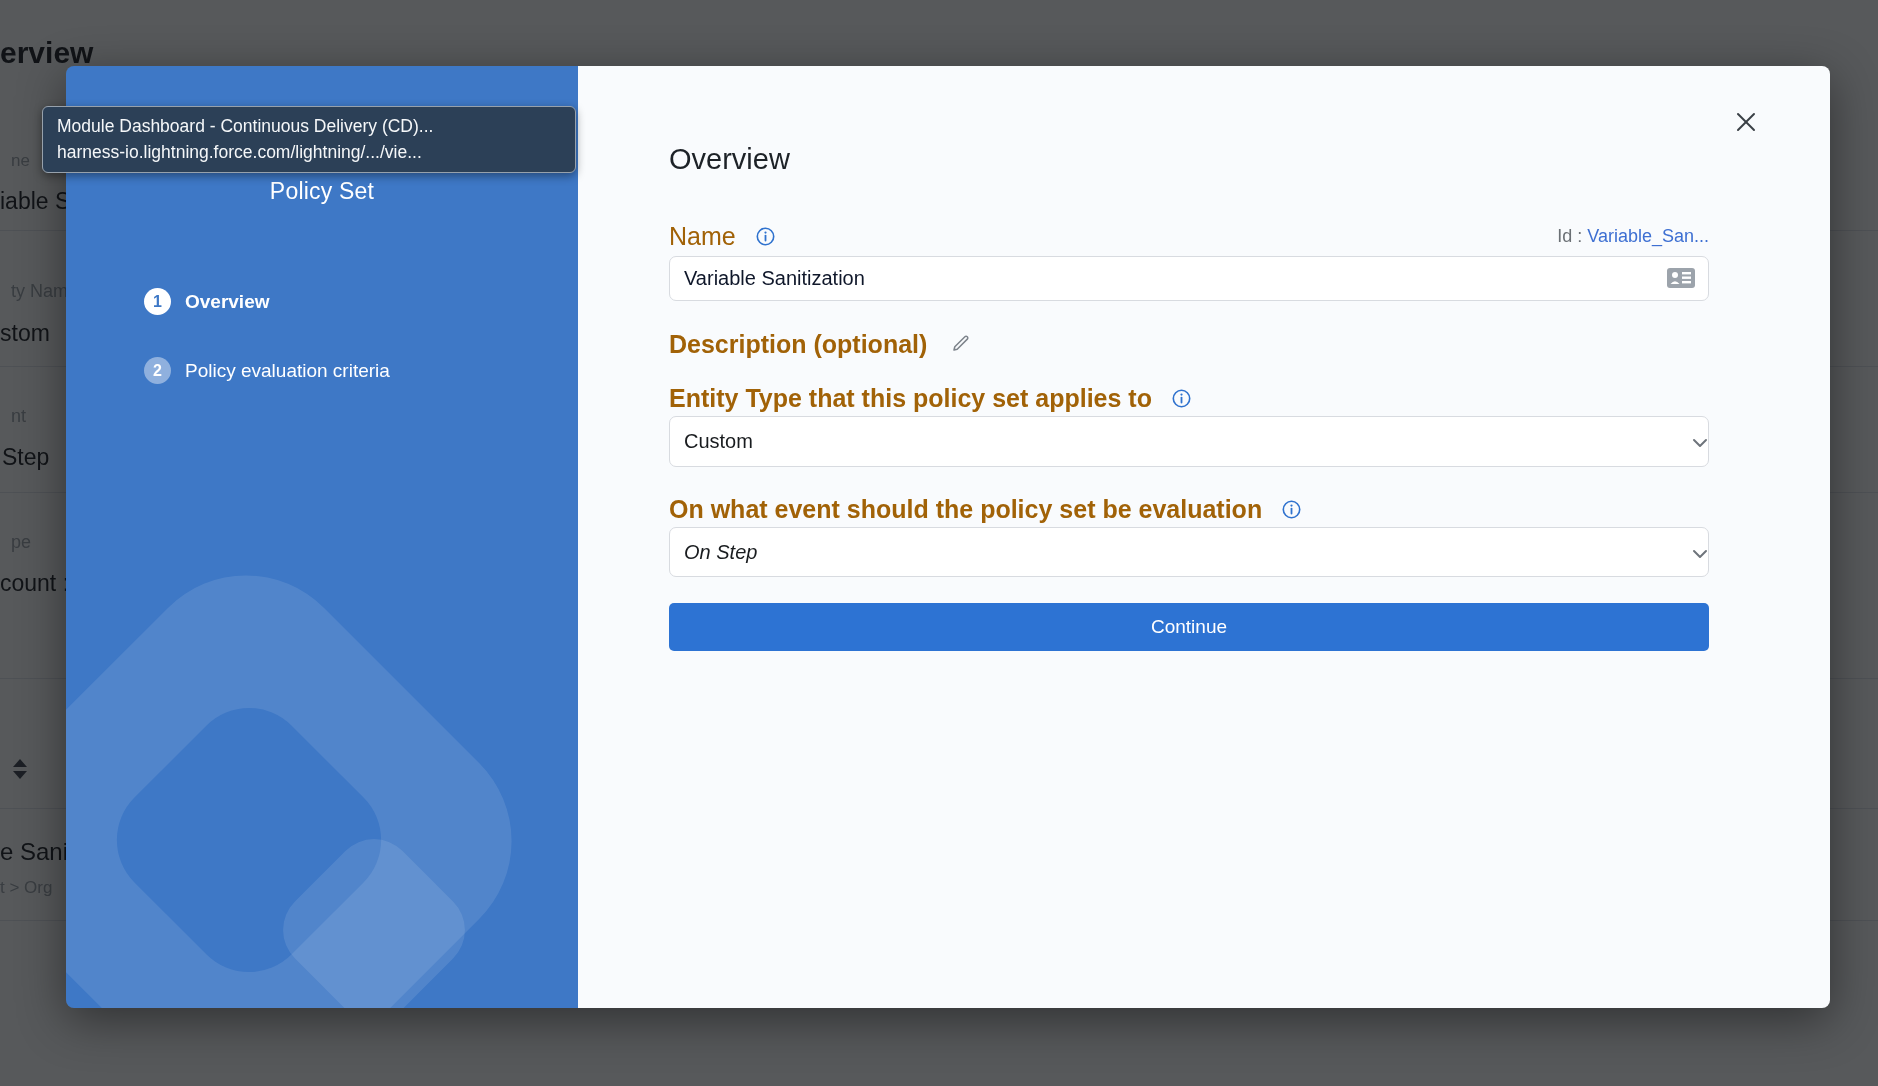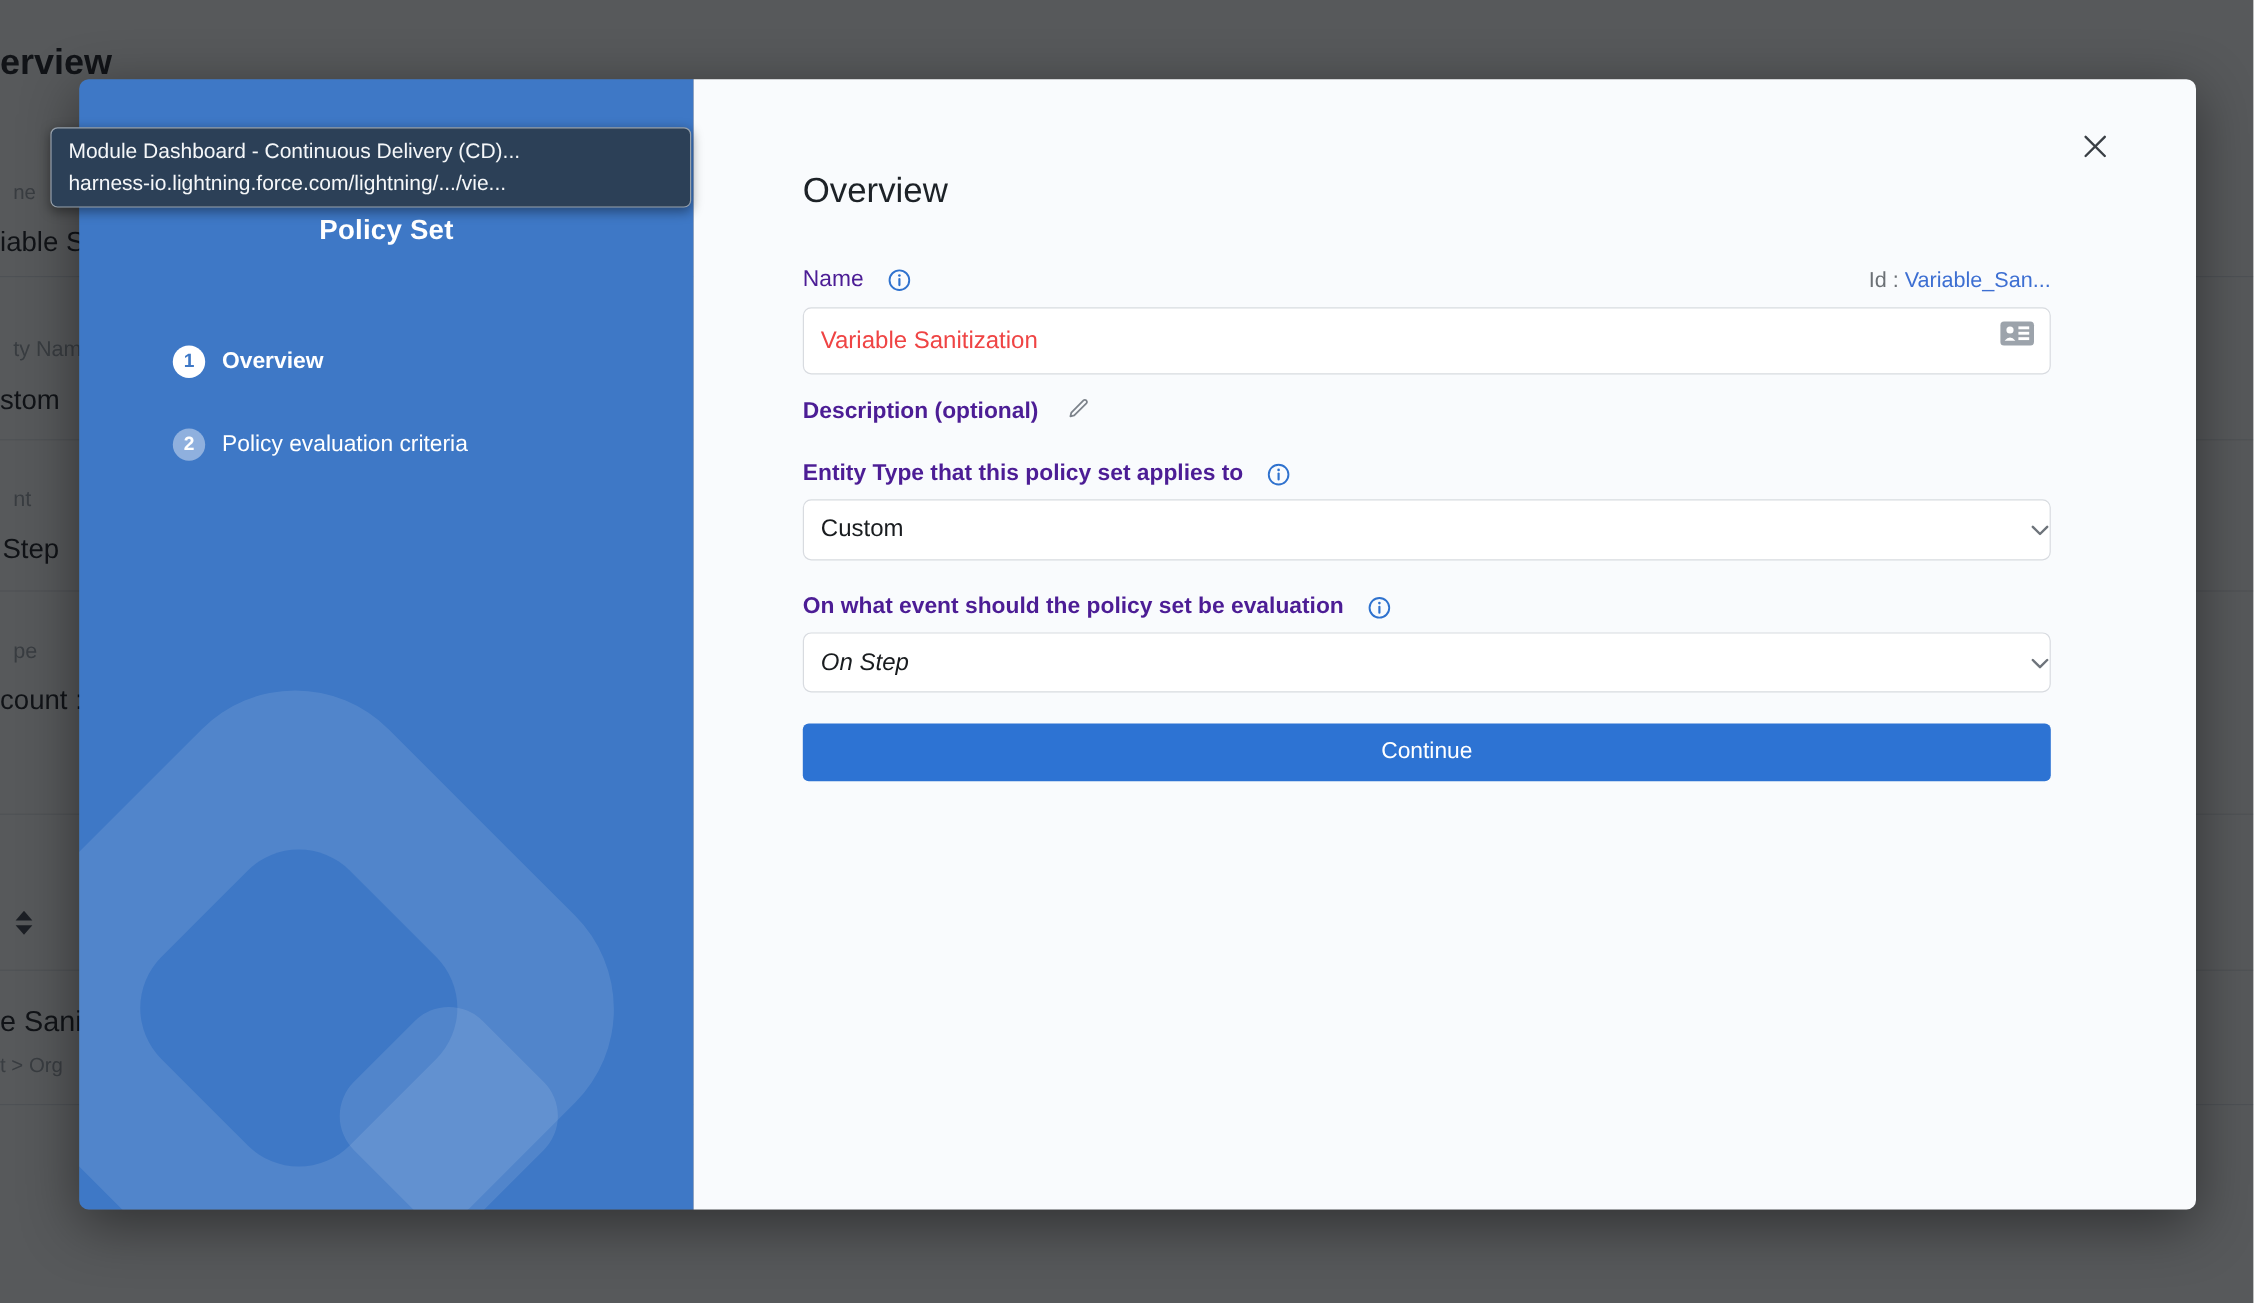--- a/index.html
+++ b/index.html
@@ -32,21 +32,21 @@
   .overlay { position:absolute; inset:0; background:rgba(16,18,22,0.70); }
 
   
   .modal { position:absolute; left:66px; top:66px; width:1764px; height:942px;
            border-radius:8px; display:flex; box-shadow:0 12px 48px rgba(0,0,0,0.45); }
 
   
   .wizard { width:512px; background:#3e78c6; border-radius:8px 0 0 8px;
             position:relative; overflow:hidden; flex:none; }
   .wizard-title { position:absolute; top:112px; left:0; width:100%; text-align:center;
-                  color:#ffffff; font-size:23px; font-weight:700; letter-spacing:0.2px; }
+                  color:#ffffff; font-size:23px; font-weight:400; letter-spacing:0.2px; }
   .steps { position:absolute; top:222px; left:78px; }
   .step { display:flex; align-items:center; margin-bottom:42px; cursor:pointer; }
   .step-circle { width:27px; height:27px; border-radius:50%; flex:none;
                  display:flex; align-items:center; justify-content:center;
                  font-size:16px; font-weight:700; margin-right:14px; }
   .step-active .step-circle { background:#ffffff; color:#3e78c6; }
   .step-inactive .step-circle { background:rgba(255,255,255,0.42); color:#ffffff; }
   .step-label { color:#ffffff; font-size:19px; }
   .step-active .step-label { font-weight:700; }
 
@@ -63,28 +63,28 @@
   .link-tooltip div { color:#f5f7f9; font-size:17.5px; line-height:26px; white-space:nowrap; }
 
   
   .panel { flex:1; background:#f9fbfd; border-radius:0 8px 8px 0; position:relative; }
   .close-btn { position:absolute; right:70px; top:42px; width:28px; height:28px;
                cursor:pointer; display:flex; align-items:center; justify-content:center; }
   .panel-heading { position:absolute; left:91px; top:77px; font-size:29px;
                    font-weight:500; color:#1d2227; }
   .abs { position:absolute; left:91px; width:1040px; }
   .name-row { top:156px; display:flex; justify-content:space-between; align-items:center; }
-  .field-label { font-size:19px; font-weight:600; color:#4c1d95; display:inline-flex;
+  .field-label { font-size:25px; font-weight:600; color:#a16207; display:inline-flex;
                  align-items:center; gap:20px; }
   .w500 { font-weight:500; }
   .id-wrap { font-size:18px; color:#6b7075; }
   .id-link { color:#3d6fd2; text-decoration:none; cursor:pointer; }
   .name-input-wrap { top:190px; height:45px; position:absolute; }
-  .name-input { width:1040px; height:56px; background:#ffffff; border:1px solid #d8dbe0;
-                border-radius:7px; font-size:20px; color:#ef4444; padding:0 52px 0 14px;
+  .name-input { width:1040px; height:45px; background:#ffffff; border:1px solid #d8dbe0;
+                border-radius:7px; font-size:20px; color:#0f172a; padding:0 52px 0 14px;
                 font-family:"Liberation Sans", sans-serif; outline:none; }
   .input-adorn { position:absolute; right:13px; top:11px; cursor:pointer; }
   .desc-row { top:264px; }
   .entity-label { top:318px; }
   .select-box { height:51px; background:#ffffff; border:1px solid #d8dbe0; border-radius:7px;
                 display:flex; align-items:center; justify-content:space-between;
                 padding:0 0 0 14px; font-size:20px; color:#191c1f; cursor:pointer; }
   .entity-select { top:350px; }
   .event-label { top:429px; }
   .event-select { top:461px; height:50px;font-style:italic; }

